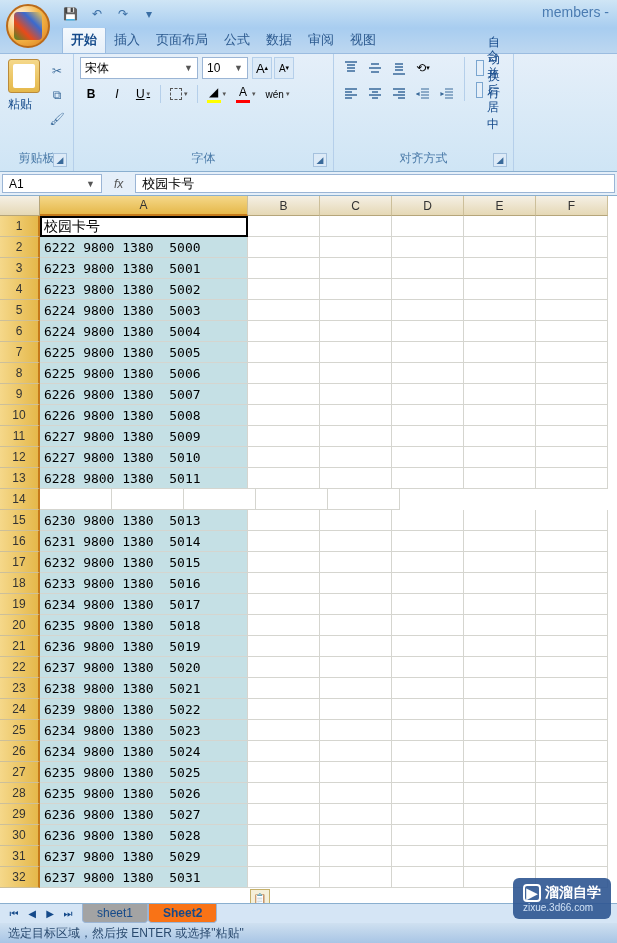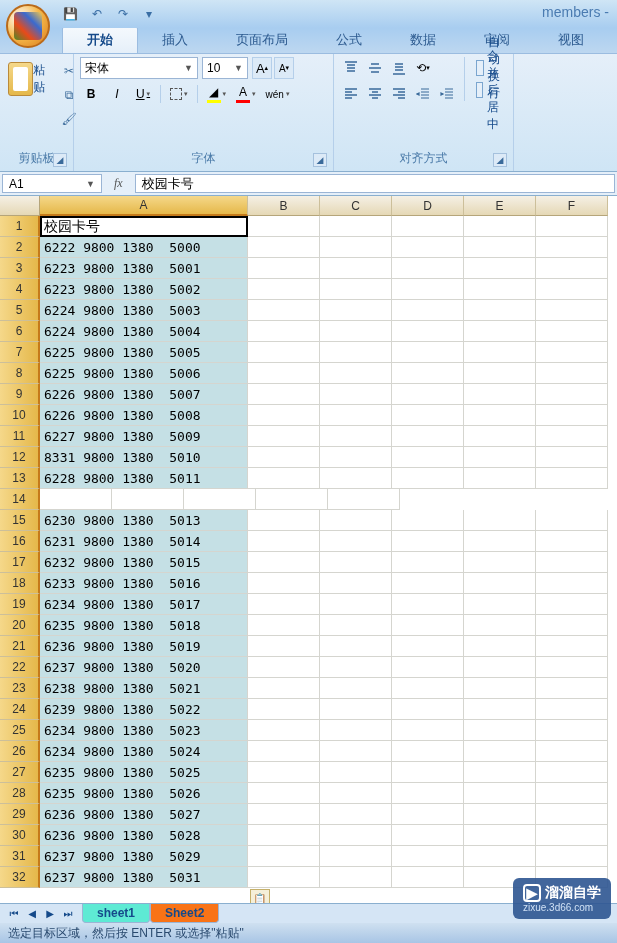--- a/index.html
+++ b/index.html
@@ -10,33 +10,33 @@
 .qat { display: flex; align-items: center; gap: 4px; margin-left: 10px; }
 .qat-btn { width: 22px; height: 20px; display: flex; align-items: center; justify-content: center; color: #3a6ea5; cursor: pointer; }
 .title-text { position: absolute; right: 8px; top: 4px; color: #4a7bb1; font-size: 14px; }
 
 
 .office-btn { position: absolute; left: 6px; top: 4px; width: 44px; height: 44px; border-radius: 50%; background: radial-gradient(circle at 30% 30%, #fff, #f5b84a, #d97a1a); border: 2px solid #ba6a1a; z-index: 10; display: flex; align-items: center; justify-content: center; cursor: pointer; }
 .office-btn-inner { width: 28px; height: 28px; background: linear-gradient(45deg, #4a8a2a, #e84a1a, #3a6acf, #f5c84a); border-radius: 4px; }
 
 
 .ribbon-tabs { height: 26px; display: flex; align-items: flex-end; padding-left: 62px; background: linear-gradient(#a8cdf0, #bdd7f0); border-bottom: 1px solid #9bbce0; }
-.ribbon-tab { padding: 4px 24px; color: #2c5a8f; cursor: pointer; font-size: 13px; }
+.ribbon-tab { padding: 4px 8px; color: #2c5a8f; cursor: pointer; font-size: 13px; }
 .ribbon-tab.active { background: linear-gradient(#f5f9fd, #e5eff9); border: 1px solid #9bbce0; border-bottom: none; border-radius: 3px 3px 0 0; color: #154a8a; font-weight: bold; }
 
 
 .ribbon { height: 118px; background: linear-gradient(#e5eff9, #cfe5f5); border-bottom: 1px solid #8aafcf; display: flex; }
 .ribbon-group { border-right: 1px solid #b5cfea; display: flex; flex-direction: column; padding: 3px 6px 2px 6px; }
 .ribbon-group-body { flex: 1; display: flex; align-items: flex-start; }
 .ribbon-group-label { text-align: center; color: #4a7aa8; font-size: 12px; padding: 2px 0; position: relative; }
 .group-launcher { position: absolute; right: 0; bottom: 2px; width: 14px; height: 14px; border: 1px solid #a5c1dd; background: #dceaf7; cursor: pointer; font-size: 9px; line-height: 12px; text-align: center; color: #3a6a9a; }
 
 
 .clipboard-g { width: 74px; }
-.paste-btn { display: flex; flex-direction: row; align-items: flex-end; cursor: pointer; padding: 2px; }
+.paste-btn { display: flex; flex-direction: column; align-items: flex-start; cursor: pointer; padding: 2px; }
 .paste-icon { width: 32px; height: 34px; background: linear-gradient(#f5d88a, #e5b84a); border: 1px solid #ba8a3a; border-radius: 3px; position: relative; }
 .paste-icon::after { content: ''; position: absolute; top: 4px; left: 4px; right: 4px; bottom: 4px; background: #fff; border-radius: 2px; }
 .paste-label { margin-top: 3px; color: #154a8a; }
 .clip-side { display: flex; flex-direction: column; gap: 4px; margin-left: 4px; padding-top: 4px; }
 .small-btn { width: 22px; height: 20px; display: flex; align-items: center; justify-content: center; cursor: pointer; color: #3a6a9a; border: 1px solid transparent; }
 
 
 .font-g { width: 260px; }
 .font-row { display: flex; gap: 4px; margin-bottom: 4px; align-items: center; width: 100%; }
 .font-name { width: 118px; height: 22px; border: 1px solid #9bb5d5; background: #fff; display: flex; align-items: center; padding: 0 4px; font-size: 12px; }
@@ -58,21 +58,21 @@
 .align-btn { width: 22px; height: 22px; border: 1px solid transparent; display: flex; align-items: center; justify-content: center; cursor: pointer; }
 .align-btn svg { width: 14px; height: 14px; }
 .wrap-btn, .merge-btn { height: 22px; display: flex; align-items: center; gap: 4px; padding: 0 4px; cursor: pointer; border: 1px solid transparent; color: #154a8a; font-size: 12px; }
 .wrap-icon, .merge-icon { width: 16px; height: 16px; background: #e5eff9; border: 1px solid #7aa5cf; }
 
 
 .formula-bar { height: 24px; background: #e5eff9; display: flex; border-bottom: 1px solid #8aafcf; }
 .name-box { width: 100px; background: #fff; border: 1px solid #9bb5d5; margin: 2px; display: flex; align-items: center; padding: 0 6px; font-size: 12px; }
 .name-box .dd { margin-left: auto; font-size: 9px; color: #555; }
 .fx-btns { display: flex; align-items: center; padding: 0 4px; gap: 2px; color: #666; }
-.fx-label { font-style: italic; color: #555; padding: 0 6px; font-family: Liberation Serif, serif; }
+.fx-label { font-style: italic; color: #555; padding: 0 6px; }
 .formula-input { flex: 1; background: #fff; border: 1px solid #9bb5d5; margin: 2px; padding: 0 6px; display: flex; align-items: center; font-size: 13px; }
 
 
 .sheet-area { position: absolute; top: 196px; left: 0; right: 0; bottom: 40px; background: #fff; overflow: hidden; }
 .col-headers { display: flex; height: 20px; position: sticky; top: 0; }
 .corner { width: 40px; height: 20px; background: linear-gradient(#f5f0e5, #e5d8b5); border-right: 1px solid #b5a57a; border-bottom: 1px solid #b5a57a; }
 .col-h { height: 20px; background: linear-gradient(#f5f0e5, #e5d8b5); border-right: 1px solid #ccbf9a; border-bottom: 1px solid #b5a57a; display: flex; align-items: center; justify-content: center; color: #333; font-size: 12px; }
 .col-h.sel { background: linear-gradient(#f5d88a, #e5b84a); border-bottom: 2px solid #c57a1a; }
 .col-A { width: 208px; }
 .col-other { width: 72px; }
@@ -87,21 +87,21 @@
 .cell.sel { background: #c5e0e5; }
 .cell.active { background: #fff; border: 2px solid #000; padding: 0 2px; }
 .header-cell { font-family: SimSun, sans-serif; font-size: 14px; }
 
 .paste-indicator { position: absolute; width: 20px; height: 20px; background: #f5efd8; border: 1px solid #c5b06a; cursor: pointer; display: flex; align-items: center; justify-content: center; font-size: 11px; }
 
 
 .sheet-tabs-bar { position: absolute; bottom: 20px; left: 0; right: 0; height: 20px; background: #d5e5f5; display: flex; align-items: center; border-top: 1px solid #8aafcf; }
 .tab-nav { display: flex; padding: 0 6px; gap: 2px; }
 .tab-nav-btn { width: 16px; height: 16px; display: flex; align-items: center; justify-content: center; color: #154a8a; cursor: pointer; font-size: 10px; }
-.sheet-tab { padding: 2px 14px; background: #5eead4; border: 1px solid #9bb5d5; border-top: none; color: #154a8a; font-size: 12px; cursor: pointer; border-radius: 0 0 4px 4px; font-weight: bold; }
+.sheet-tab { padding: 2px 14px; background: #a3a3a3; border: 1px solid #9bb5d5; border-top: none; color: #154a8a; font-size: 12px; cursor: pointer; border-radius: 0 0 4px 4px; }
 .sheet-tab.active { background: #f97316; font-weight: bold; }
 
 
 .status-bar { position: absolute; bottom: 0; left: 0; right: 0; height: 20px; background: linear-gradient(#cfe0f0, #a8c5e5); display: flex; align-items: center; padding: 0 8px; color: #2a4a6f; font-size: 12px; }
 
 
 .watermark { position: absolute; right: 6px; bottom: 24px; background: rgba(45, 85, 145, 0.9); color: #fff; padding: 6px 10px; border-radius: 6px; display: flex; flex-direction: column; font-size: 12px; }
 .watermark .l1 { font-size: 14px; font-weight: bold; display: flex; align-items: center; gap: 4px; }
 .watermark .play { width: 18px; height: 18px; border: 2px solid #fff; border-radius: 4px; display: flex; align-items: center; justify-content: center; }
 .watermark .l2 { font-size: 10px; color: #cfe0f5; }
@@ -396,21 +396,21 @@
         <div class="row-h sel">11</div>
         <div class="cell A sel">6227 9800 1380  5009</div>
         <div class="cell o"></div>
         <div class="cell o"></div>
         <div class="cell o"></div>
         <div class="cell o"></div>
         <div class="cell o"></div>
       </div>
       <div class="row">
         <div class="row-h sel">12</div>
-        <div class="cell A sel">8331 9800 1380  5010</div>
+        <div class="cell A sel">6227 9800 1380  5010</div>
         <div class="cell o"></div>
         <div class="cell o"></div>
         <div class="cell o"></div>
         <div class="cell o"></div>
         <div class="cell o"></div>
       </div>
       <div class="row">
         <div class="row-h sel">13</div>
         <div class="cell A sel">6228 9800 1380  5011</div>
         <div class="cell o"></div>

